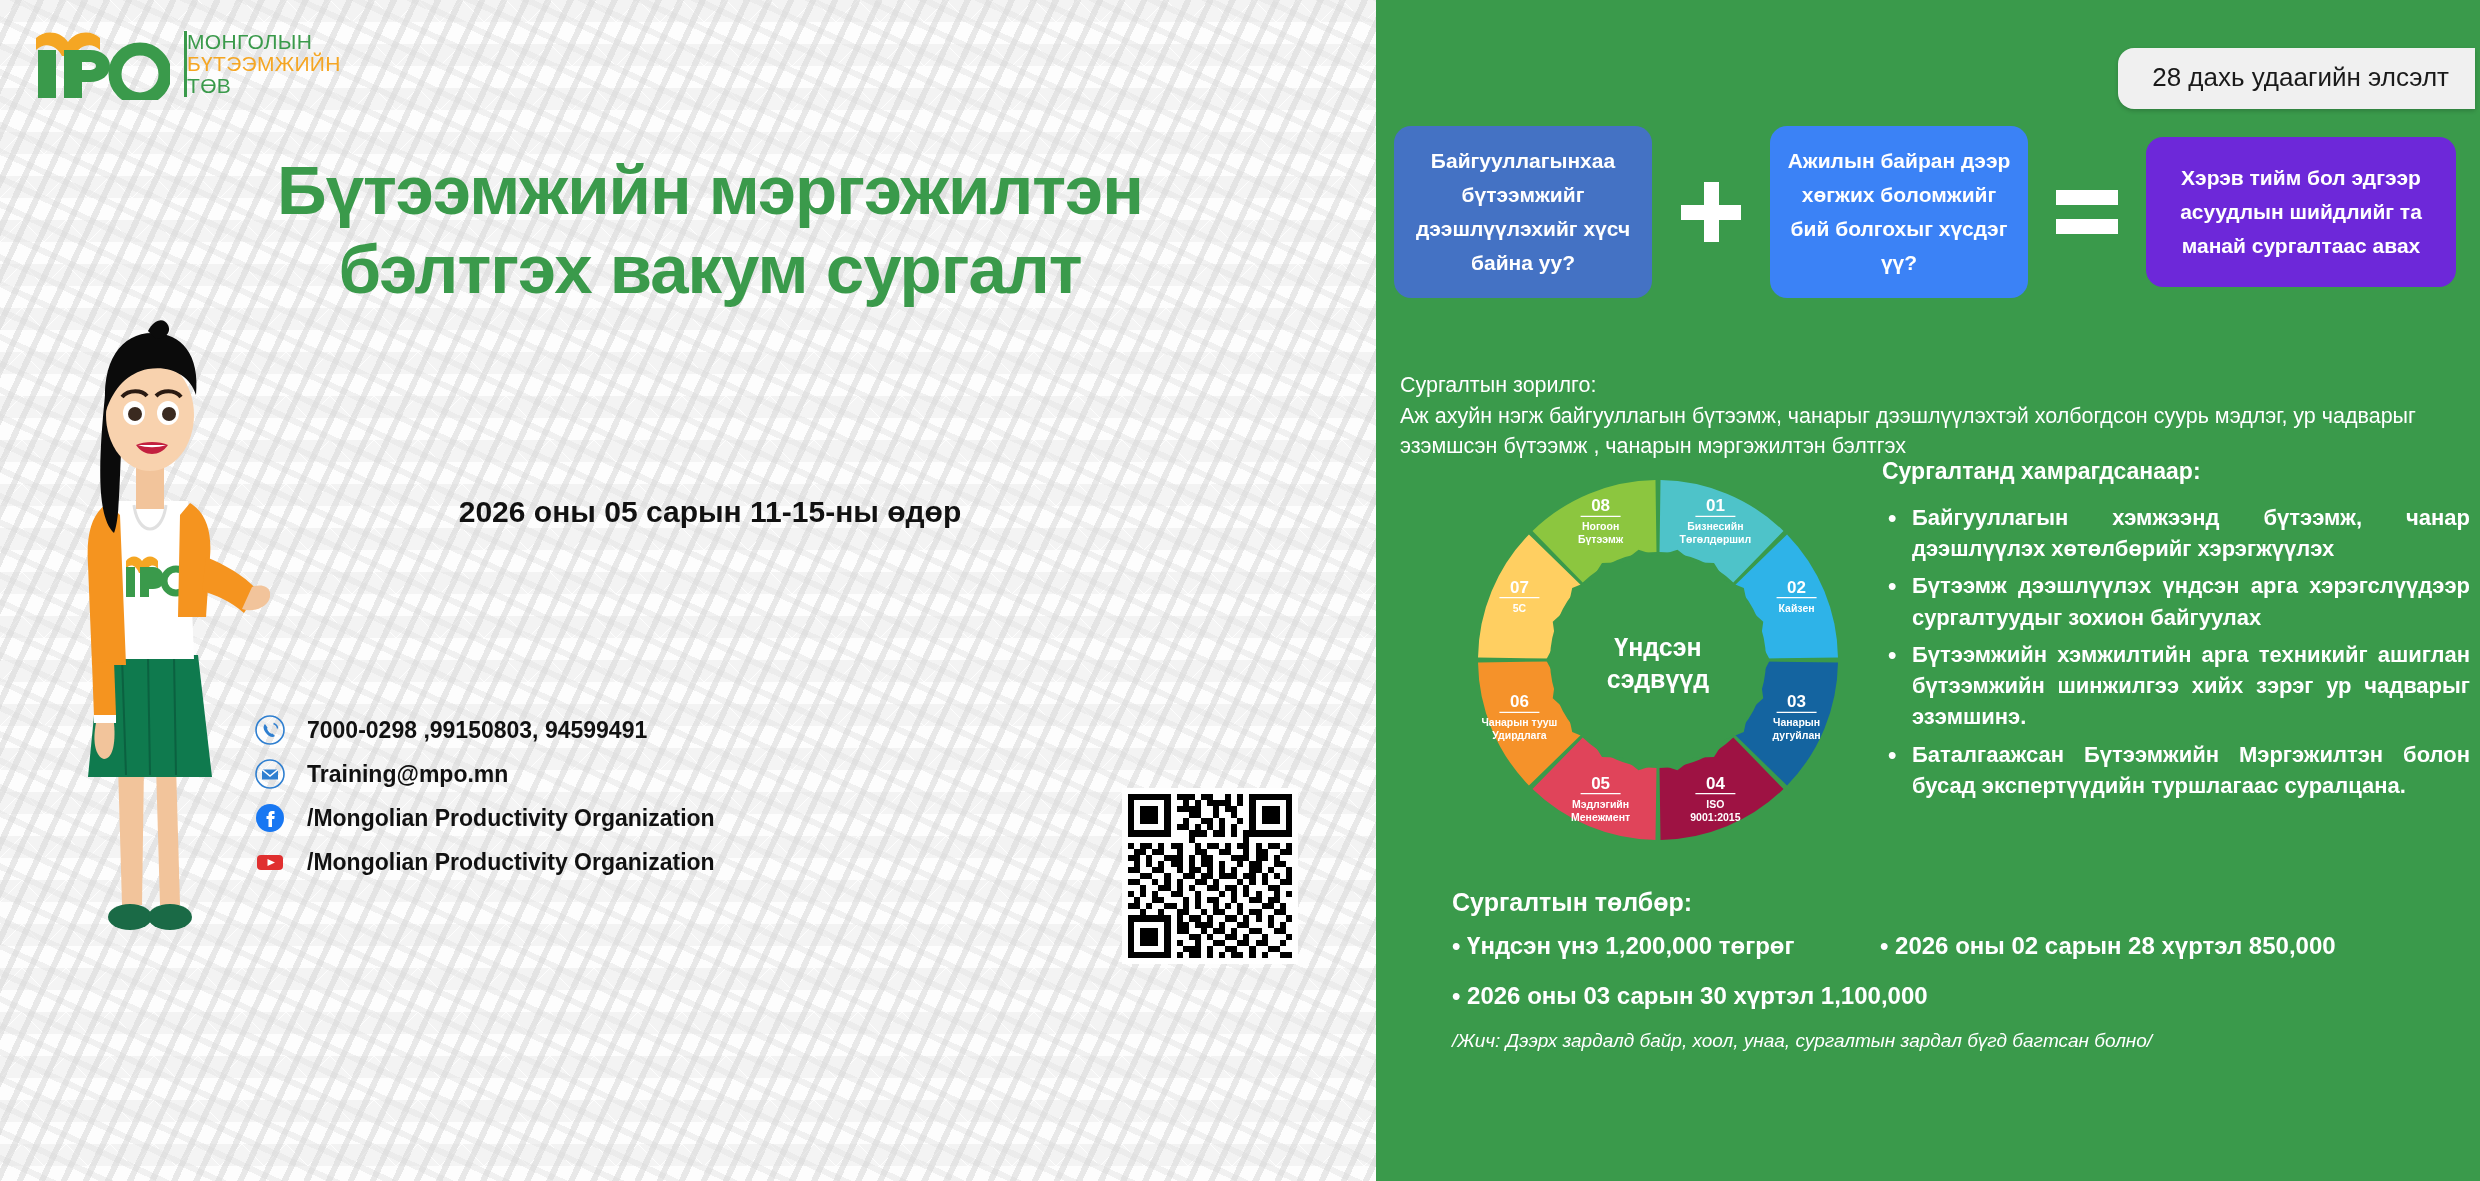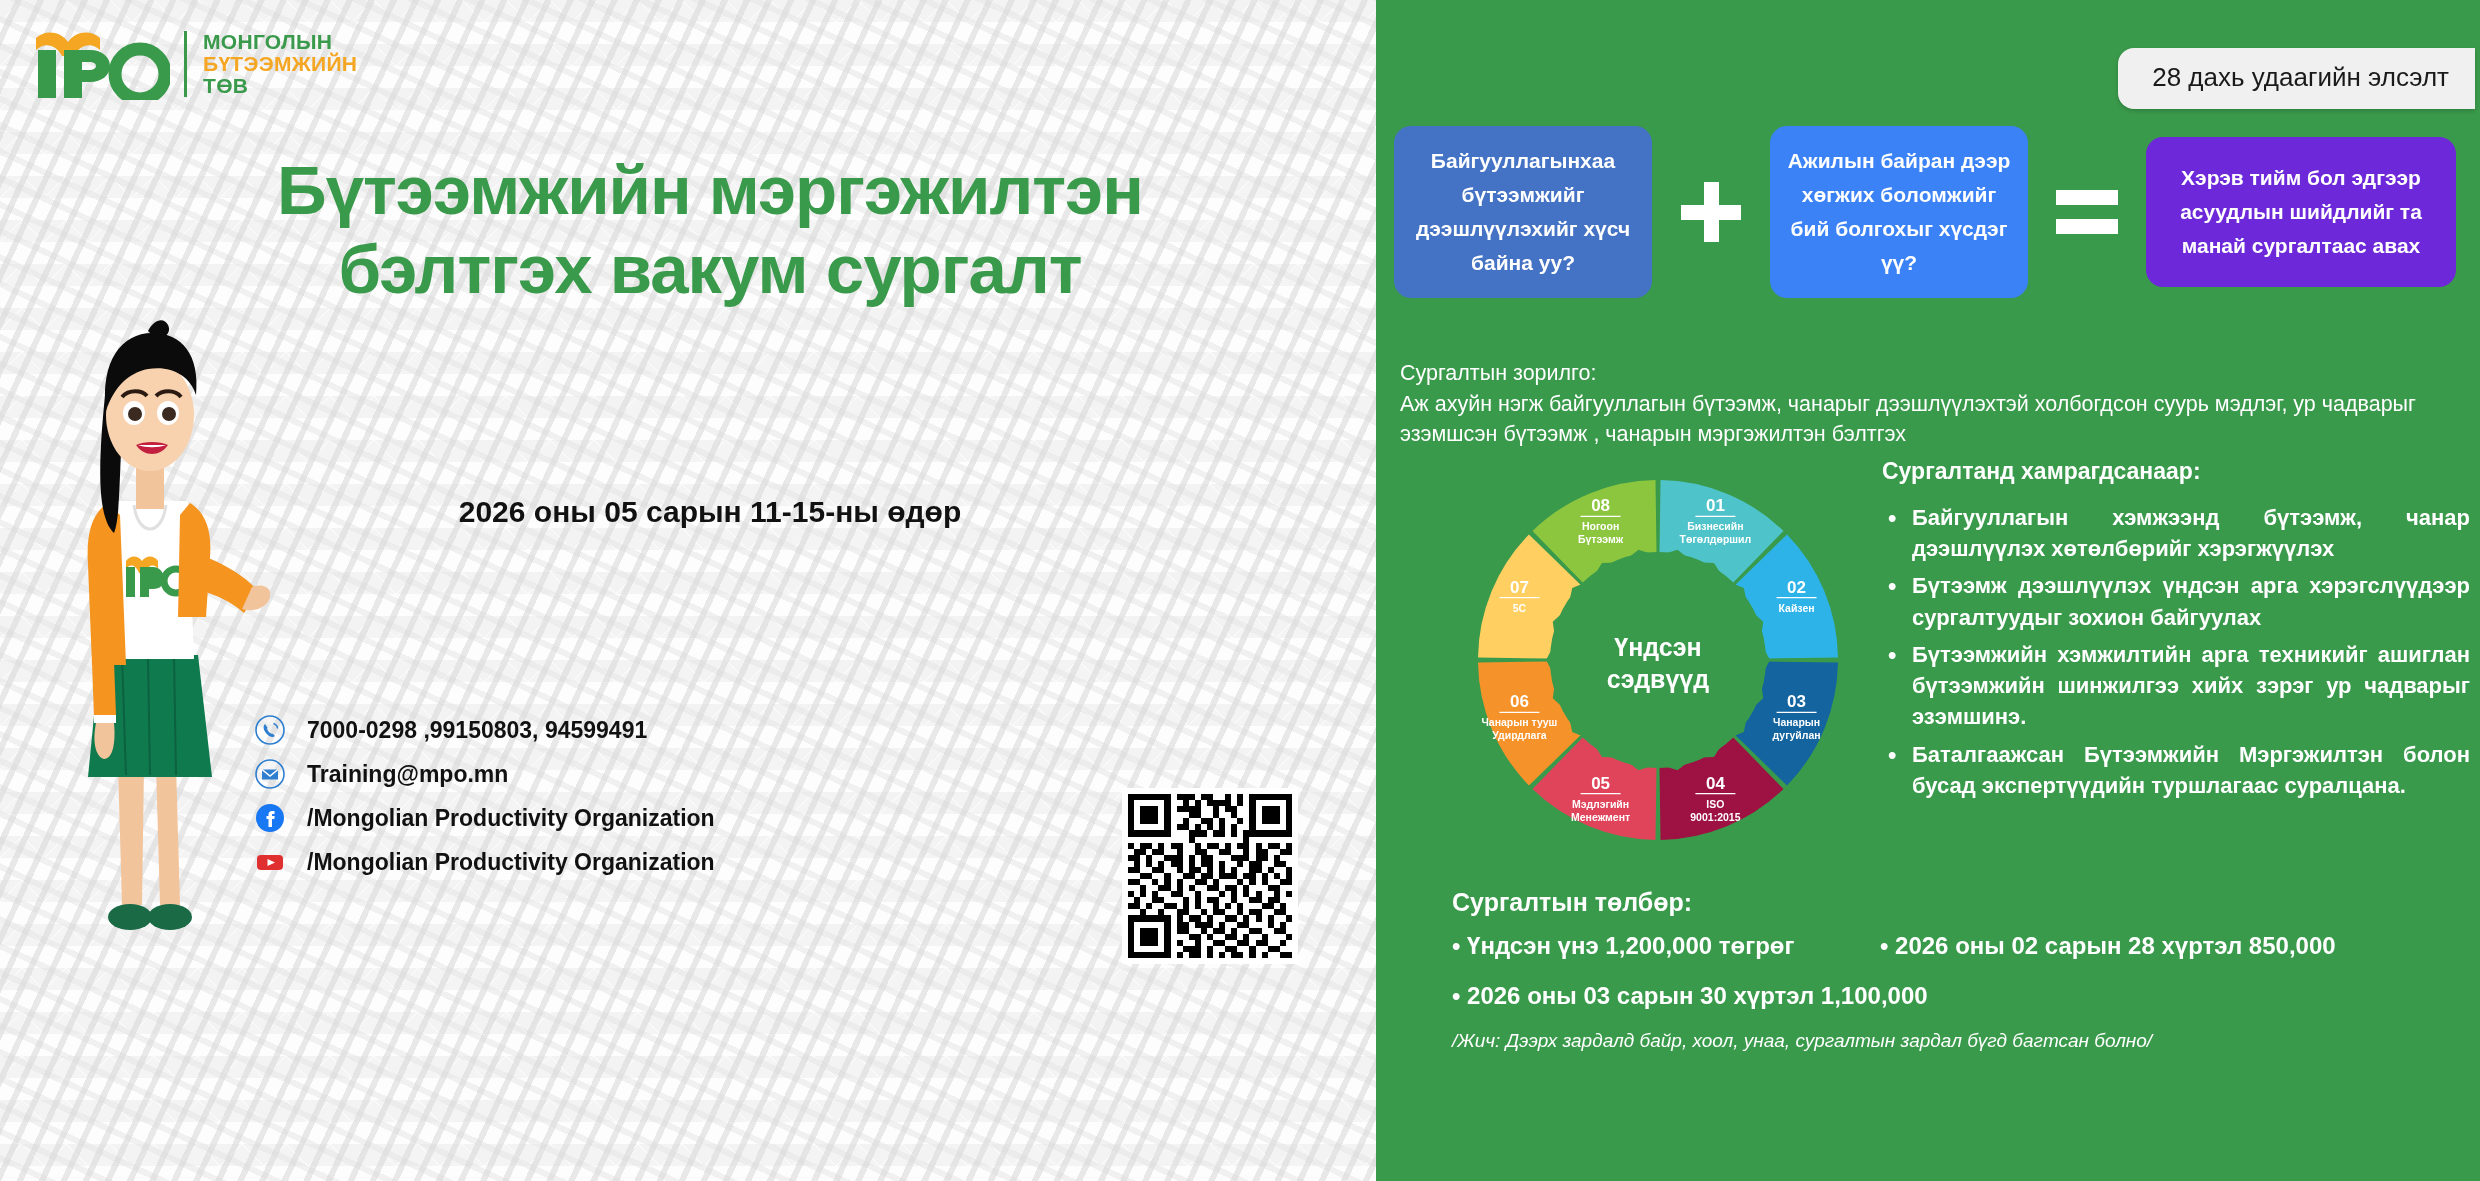--- a/index.html
+++ b/index.html
@@ -36,21 +36,21 @@
         rgba(215,215,215,.55) 14px, rgba(215,215,215,.55) 20px),
       repeating-linear-gradient(25deg,
         rgba(0,0,0,0) 0px, rgba(0,0,0,0) 18px,
         rgba(228,228,228,.5) 18px, rgba(228,228,228,.5) 24px);
   }
 
   
   .logo{ position:absolute; left:30px; top:28px; display:flex; align-items:center; gap:14px; }
   .logo-mark{ position:relative; width:140px; height:72px; }
   .logo-text{ display:flex; flex-direction:column; line-height:1.06;
-    font-weight:bold; font-size:21px; letter-spacing:.3px; padding-left:16px;
+    font-weight:normal; font-size:21px; letter-spacing:.3px; 
     border-left:3px solid #3a9a4b; }
   .lt1{ color:#3a9a4b; } .lt2{ color:#f5a623; } .lt3{ color:#3a9a4b; }
 
   
   .headline{
     position:absolute; left:270px; top:152px; width:880px;
     color:#3a9a4b; font-weight:bold; font-size:69px; line-height:1.14;
     letter-spacing:-1px; text-align:center;
   }
   .date-line{
@@ -93,21 +93,21 @@
   .eq-yellow{ background:#6d28d9; width:310px; }
   .eq-op{ color:#fff; font-weight:bold; width:118px; text-align:center; display:flex; align-items:center; justify-content:center; }
   .op-plus{ position:relative; width:60px; height:60px; }
   .op-plus::before,.op-plus::after{ content:""; position:absolute; background:#fff; }
   .op-plus::before{ left:23px; top:0; width:15px; height:60px; }
   .op-plus::after{ left:0; top:23px; width:60px; height:15px; }
   .op-eq{ position:relative; width:62px; height:44px; }
   .op-eq::before,.op-eq::after{ content:""; position:absolute; left:0; width:62px; height:15px; background:#fff; }
   .op-eq::before{ top:0; } .op-eq::after{ bottom:0; }
 
-  .goal{ position:absolute; left:24px; top:358px; width:1060px; color:#fff; font-size:21.5px; line-height:1.42; font-weight:500; }
+  .goal{ position:absolute; left:24px; top:370px; width:1060px; color:#fff; font-size:21.5px; line-height:1.42; font-weight:500; }
 
   .wheel{ position:absolute; left:1476px; top:478px; width:364px; height:364px; }
 
   .benefits-title{ position:absolute; left:1882px; top:458px; color:#fff; font-weight:bold; font-size:23px; }
   .benefits{ position:absolute; left:1882px; top:502px; width:588px; color:#fff; }
   .benefits li{ font-size:22px; font-weight:bold; line-height:1.42; text-align:justify; margin-bottom:6px; list-style:none; position:relative; padding-left:30px; }
   .benefits li::before{ content:"•"; position:absolute; left:6px; top:-1px; font-size:24px; }
 
   .price-title{ position:absolute; left:1452px; top:888px; color:#fff; font-weight:bold; font-size:25px; }
   .price-row{ position:absolute; color:#fff; font-weight:bold; font-size:24px; white-space:nowrap; }

